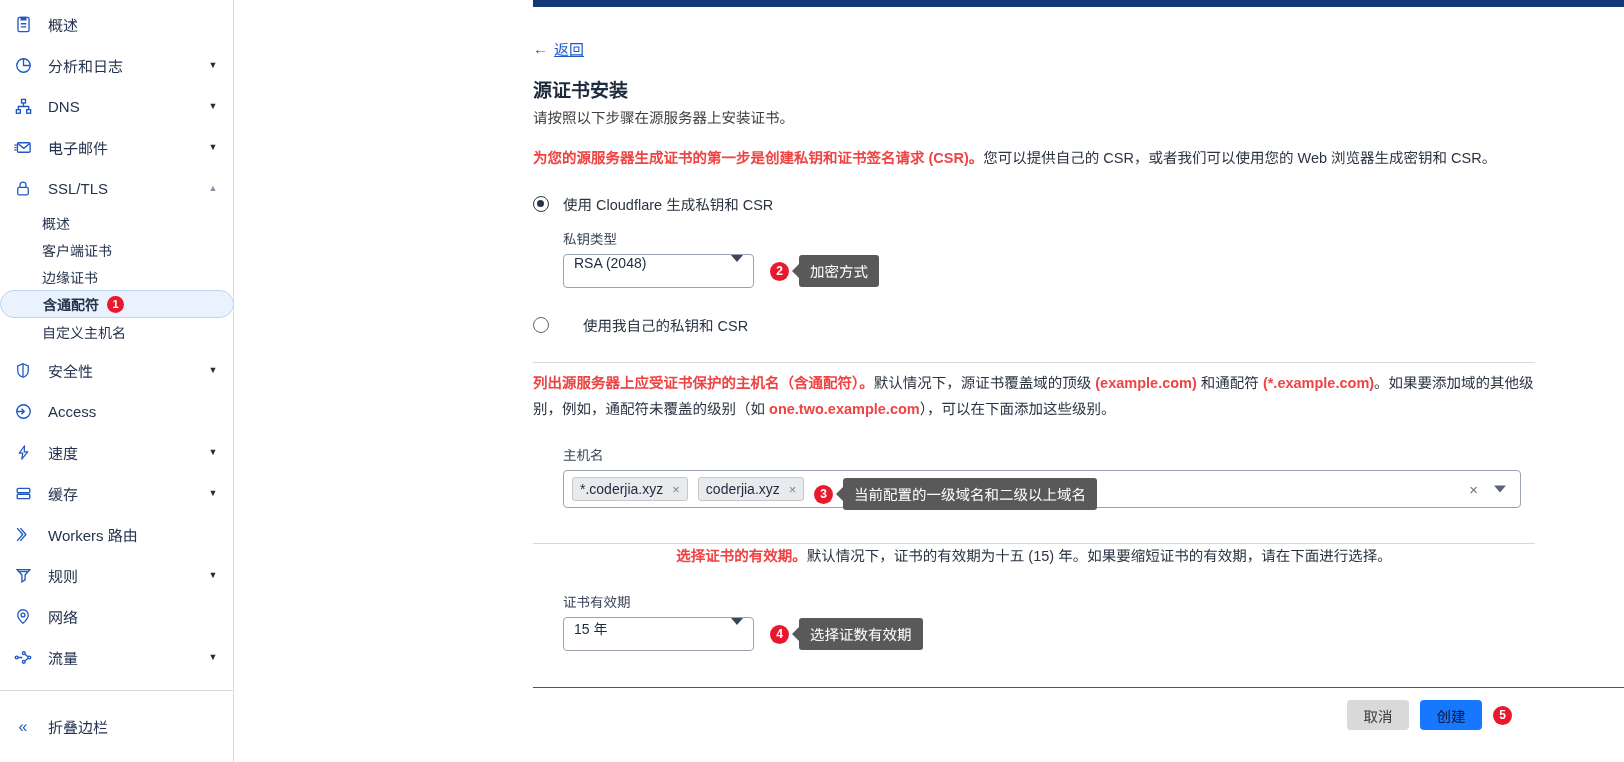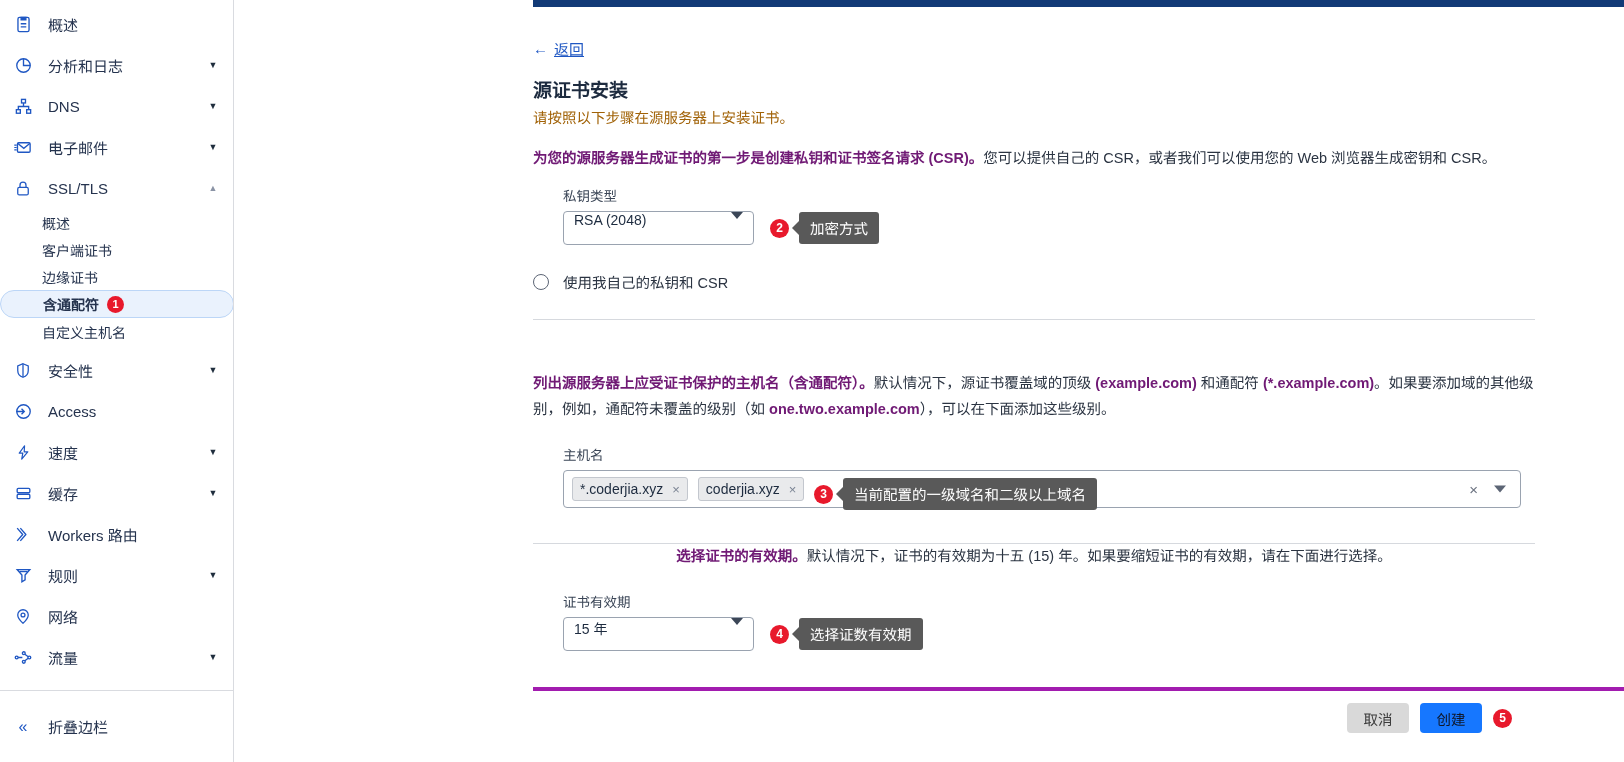--- a/index.html
+++ b/index.html
@@ -112,27 +112,27 @@
     color: #1f57c3; font-size: 15px; cursor: pointer;
   }
   .back-link .txt { text-decoration: underline; }
 
   h1.page-title {
     position: absolute; left: 0; top: 68px;
     margin: 0; font-size: 19px; color: #1d2b3f; font-weight: bold;
   }
   .page-sub {
     position: absolute; left: 0; top: 99px;
-    font-size: 14.5px; color: #a16207;
+    font-size: 14.5px; color: #404040;
   }
 
   .para {
     font-size: 14.5px; color: #2b3442; line-height: 26px;
   }
-  .para b { color: #701a75; }
+  .para b { color: #ef4444; }
 
   .sect-csr { position: absolute; left: 0; top: 138px; width: 1002px; }
 
   .radio-row { display: flex; align-items: center; margin-top: 22px; }
   .radio {
     width: 16px; height: 16px; border-radius: 50%;
     border: 1.5px solid #5c6575;
     margin-right: 14px; flex: 0 0 16px;
     position: relative; background: #fff; cursor: pointer;
   }
@@ -220,21 +220,21 @@
     border-top: 7px solid #5c6575; cursor: pointer;
   }
   .overlay-anno {
     position: absolute; display: flex; align-items: center; z-index: 20;
   }
 
   
   .footer-bar {
     position: absolute; left: 299px; top: 687px;
     width: 1091px; height: 53px;
-    border-top: 4px solid #a21caf;
+    border-top: 1px solid #a21caf;
     background: #fff;
   }
   .footer-actions {
     position: absolute; right: 112px; top: 12px;
     display: flex; align-items: center; gap: 11px;
   }
   .btn {
     height: 30px; min-width: 62px;
     border-radius: 4px; border: none;
     font-size: 14.5px; cursor: pointer;
@@ -443,36 +443,40 @@
       </a>
 
       <h1 class="page-title">源证书安装</h1>
       <div class="page-sub">请按照以下步骤在源服务器上安装证书。</div>
 
       <section class="sect-csr">
         <p class="para" style="margin:0;">
           <b>为您的源服务器生成证书的第一步是创建私钥和证书签名请求 (CSR)。</b><span>您可以提供自己的 CSR，或者我们可以使用您的 Web 浏览器生成密钥和 CSR。</span>
         </p>
 
+        <div class="radio-row">
+          <span class="radio checked"></span>
+          <span class="radio-label">使用 Cloudflare 生成私钥和 CSR</span>
+        </div>
 
         <div class="field-group">
           <div class="field-label">私钥类型</div>
           <div style="display:flex; align-items:center;">
             <div class="select">
               <span class="val">RSA (2048)</span>
               <span class="tri"></span>
             </div>
             <div class="anno" style="margin-left:16px;">
               <span class="anno-num">2</span>
               <span class="tip">加密方式</span>
             </div>
           </div>
         </div>
 
-        <div class="radio-row" style="margin-top:26px;">
+        <div class="radio-row" style="margin-top:26px;gap:20px;">
           <span class="radio"></span>
           <span class="radio-label">使用我自己的私钥和 CSR</span>
         </div>
 
         <hr class="div" style="margin-top:27px;">
       </section>
 
       <section class="sect-hosts">
         <p class="para" style="margin:0;">
           <b>列出源服务器上应受证书保护的主机名（含通配符）。</b><span>默认情况下，源证书覆盖域的顶级 </span><b>(example.com)</b><span> 和通配符 </span><b>(*.example.com)</b><span>。如果要添加域的其他级别，例如，通配符未覆盖的级别（如 </span><b>one.two.example.com</b><span>），可以在下面添加这些级别。</span>

